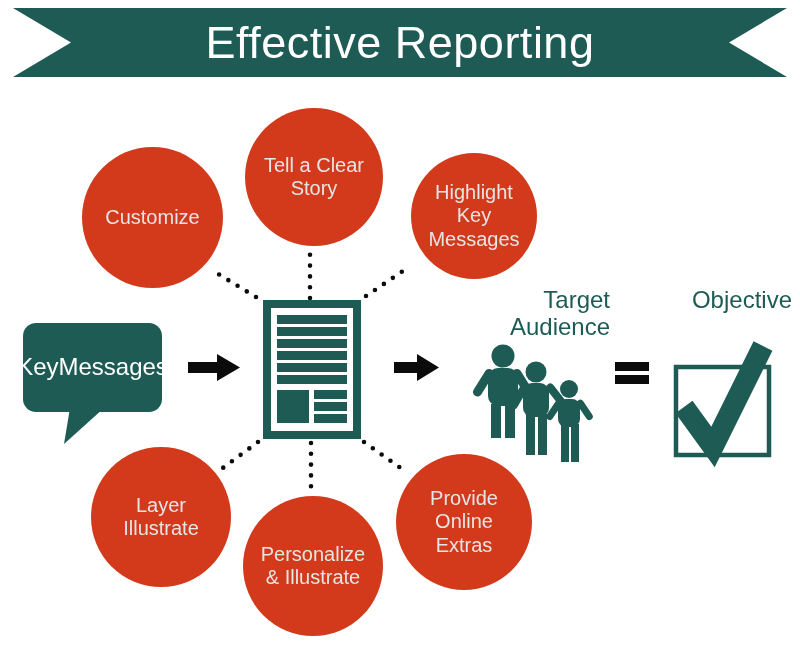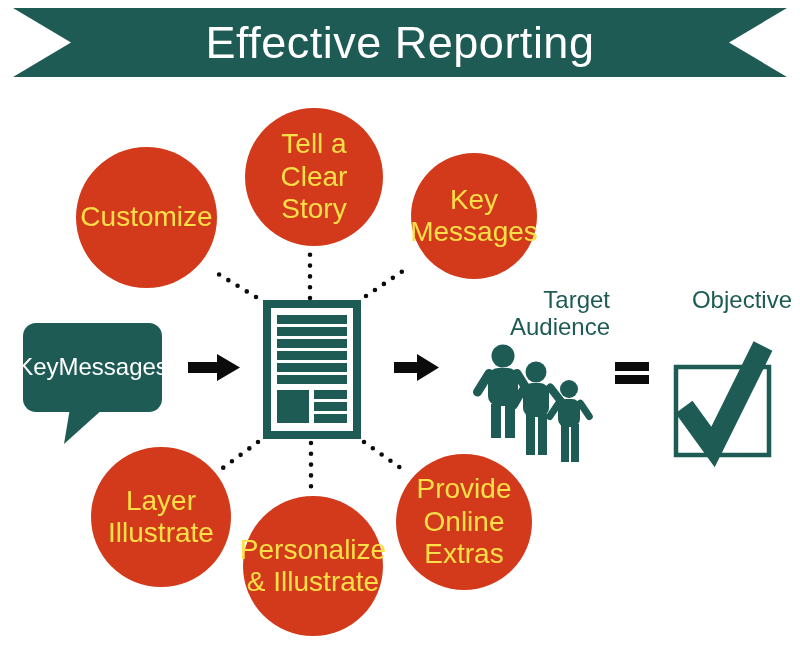--- a/index.html
+++ b/index.html
@@ -17,23 +17,23 @@
   .check-mark{fill:none;stroke:var(--teal,#1E5B54);stroke-width:21;stroke-linejoin:miter;stroke-linecap:butt;}
   
   .banner-title{
     position:absolute;left:0;top:8px;width:800px;height:69px;z-index:2;
     display:flex;align-items:center;justify-content:center;
     color:#fff;font-size:45px;letter-spacing:.5px;white-space:nowrap;
   }
   .circle{
     position:absolute;z-index:2;border-radius:50%;background:var(--red,#D23A1B);
     display:flex;align-items:center;justify-content:center;text-align:center;
-    color:#fde047;font-size:28px;line-height:1.16;
+    color:#e5e5e5;font-size:20px;line-height:1.16;
   }
-  .c1{left:76px;top:147px;width:141px;height:141px;justify-content:center;}
+  .c1{left:82px;top:147px;width:141px;height:141px;justify-content:center;}
   .c2{left:245px;top:108px;width:138px;height:138px;}
   .c3{left:411px;top:153px;width:126px;height:126px;}
   .c4{left:91px;top:447px;width:140px;height:140px;}
   .c5{left:243px;top:496px;width:140px;height:140px;}
   .c6{left:396px;top:454px;width:136px;height:136px;}
   .bubble-text{
     position:absolute;left:23px;top:323px;width:139px;height:89px;z-index:2;
     display:flex;align-items:center;justify-content:center;text-align:center;
     color:#fff;font-size:24px;line-height:1.1;
   }
@@ -130,20 +130,21 @@
       </div>
   </div>
   <div class="circle c2">
     <div>
         <span class="tline">Tell a Clear</span>
         <span class="tline">Story</span>
       </div>
   </div>
   <div class="circle c3">
     <div>
+        <span class="tline">Highlight</span>
         <span class="tline">Key</span>
         <span class="tline">Messages</span>
       </div>
   </div>
   <div class="circle c4">
     <div>
         <span class="tline">Layer</span>
         <span class="tline">Illustrate</span>
       </div>
   </div>

